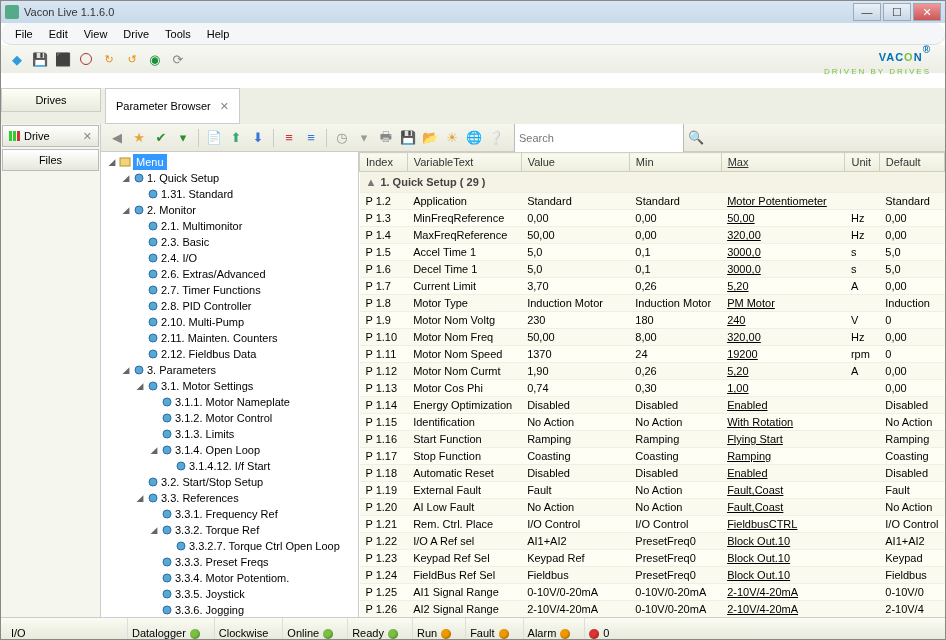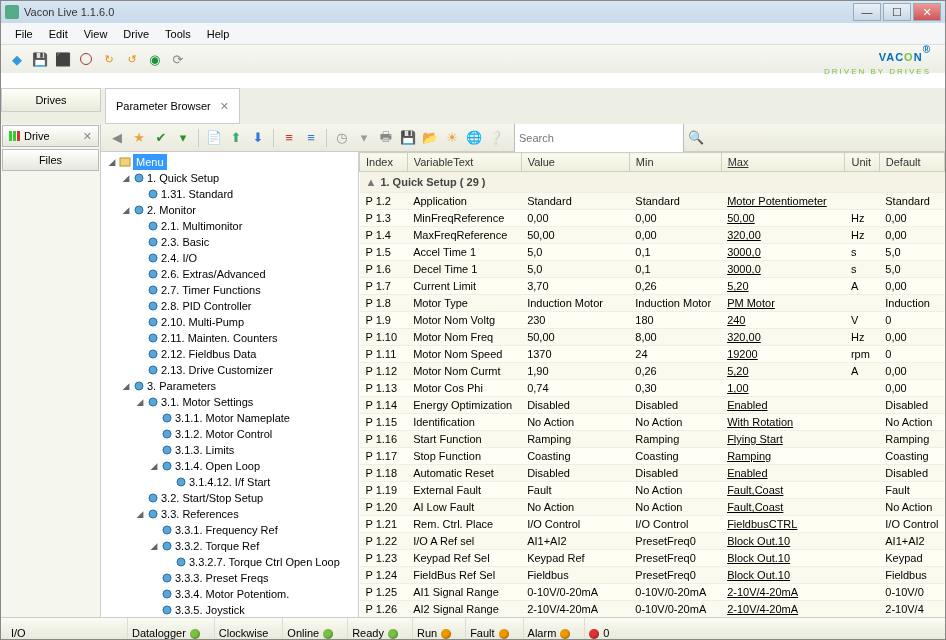--- a/index.html
+++ b/index.html
@@ -7,21 +7,21 @@
 
 
 .titlebar { height: 22px; background: linear-gradient(#d8e6f2,#c8d9ea); display: flex; align-items: center; padding: 0 4px; }
 .titlebar .ticon { width: 14px; height: 14px; background: #5a8; border-radius: 2px; margin-right: 5px; }
 .titlebar .title { flex: 1; color: #333; }
 .winbtns { display: flex; }
 .winbtn { width: 28px; height: 18px; background: linear-gradient(#eaf1f8,#c8d7e5); border: 1px solid #9ab; margin-left: 2px; display:flex; align-items:center; justify-content:center; color:#333;}
 .winbtn.close { background: linear-gradient(#e99,#c55); color:#fff;}
 
 
-.menubar { height: 22px; display: flex; align-items: center; padding: 0 6px; background: #f4f6f8; border-bottom: 1px solid #ddd; position: relative; }
+.menubar { height: 22px; display: flex; align-items: center; padding: 0 6px; background: #f4f6f8; border-bottom: 1px solid #ddd; position: relative; border-radius: 10px; }
 .menubar .mitem { padding: 2px 8px; cursor: default; }
 .logo { position: absolute; right: 14px; top: 18px; text-align: right; }
 .logo .vacon { font-size: 22px; font-weight: bold; color: #0070b8; letter-spacing: 1px; }
 .logo .vacon .o { color: #7ac143; }
 .logo .tag { font-size: 8px; color: #7ac143; letter-spacing: 2px; }
 
 
 .toolbar1 { height: 28px; background: linear-gradient(#f7f8f2,#ecede5); display:flex; align-items:center; padding: 0 6px; gap: 3px; }
 .tb { width: 20px; height: 20px; border-radius: 3px; display:flex; align-items:center; justify-content:center; font-size: 13px;}
 .sidetab { height: 24px; background: linear-gradient(#fefff7,#e8eadc); border:1px solid #ccc; display:flex; align-items:center; justify-content:center;}
@@ -288,29 +288,20 @@
                     </li>
                     <li>
                       <div class="node">
                         <span class="exp"></span>
                         <svg class="ficon" viewBox="0 0 12 12">
                           <circle cx="6" cy="6" r="4" fill="#5aa6d8" stroke="#2a6fa0"></circle>
                         </svg>
                         <span>2.12. Fieldbus Data</span>
                       </div>
                     </li>
-                    <li>
-                      <div class="node">
-                        <span class="exp"></span>
-                        <svg class="ficon" viewBox="0 0 12 12">
-                          <circle cx="6" cy="6" r="4" fill="#5aa6d8" stroke="#2a6fa0"></circle>
-                        </svg>
-                        <span>2.13. Drive Customizer</span>
-                      </div>
-                    </li>
                   </ul>
                 </li>
                 <li>
                   <div class="node">
                     <span class="exp">◢</span>
                     <svg class="ficon" viewBox="0 0 12 12">
                       <circle cx="6" cy="6" r="4" fill="#5aa6d8" stroke="#2a6fa0"></circle>
                     </svg>
                     <span>3. Parameters</span>
                   </div>

